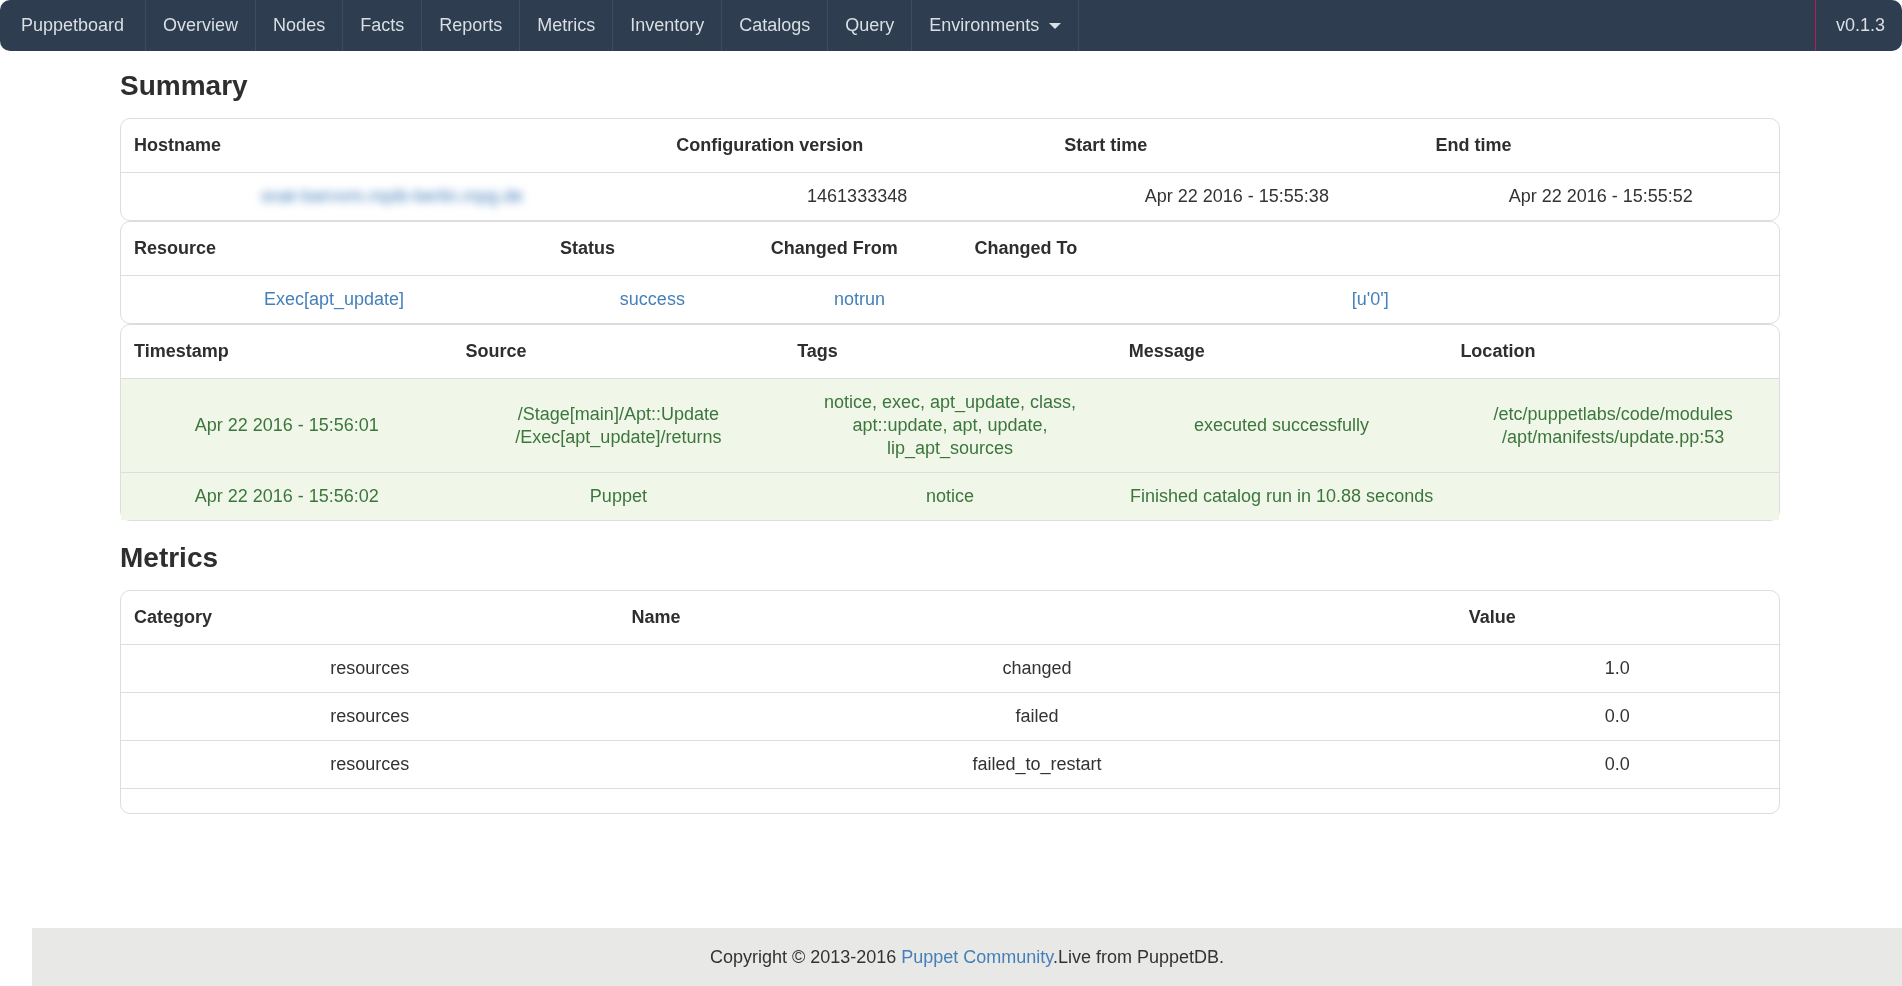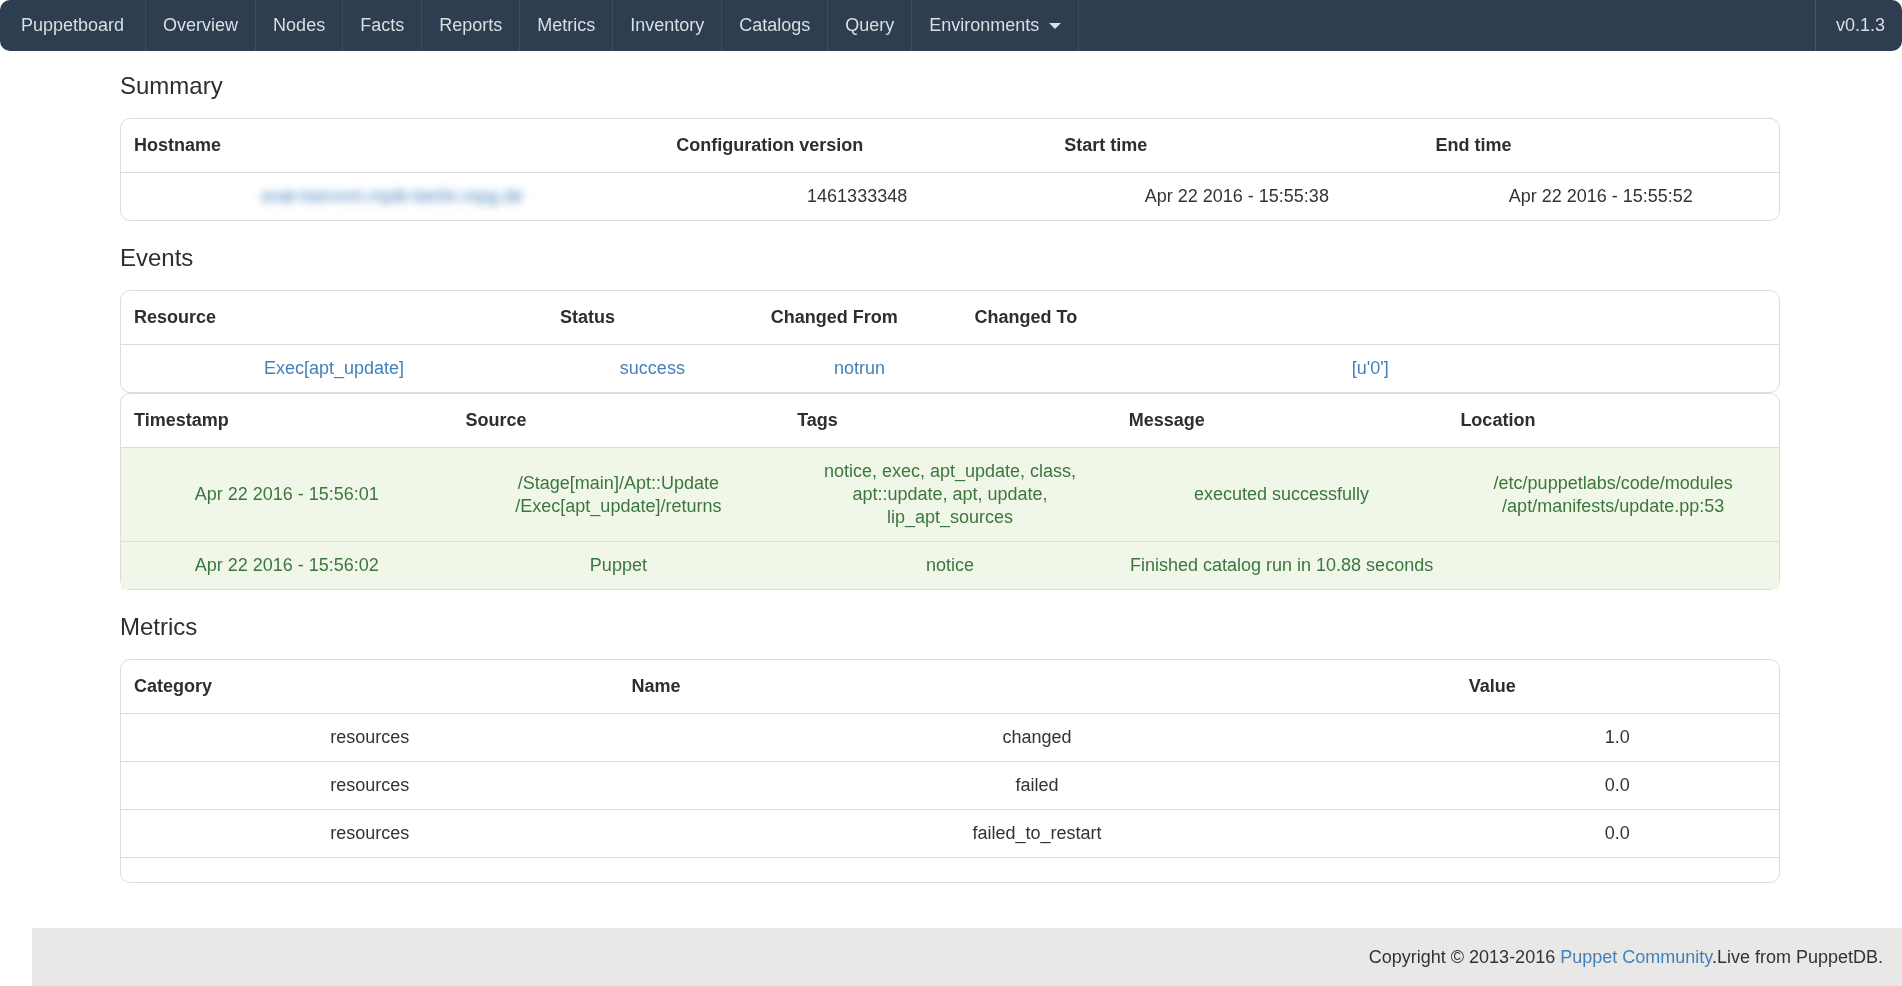--- a/index.html
+++ b/index.html
@@ -40,23 +40,23 @@
     border-left: 6px solid transparent;
     border-right: 6px solid transparent;
     border-top: 6px solid #d9dfe4;
     margin-left: 10px;
     display: inline-block;
   }
 
   
   .container { margin: 0 122px 0 120px; }
   h2 {
-    font-size: 24px;
+    font-size: 28px;
     line-height: 33px;
-    font-weight: 400;
+    font-weight: 700;
     color: #2e2e2e;
     margin: 20px 0 16px 0;
   }
   h2.first { margin-top: 18px; }
 
   table {
     width: 100%;
     border-collapse: separate;
     border-spacing: 0;
     border: 1px solid #dddddd;
@@ -84,21 +84,21 @@
   .blurred { filter: blur(4px); }
 
   
   .page-footer {
     position: fixed;
     left: 0; right: 0; bottom: 0;
     height: 58px;
     background: #e8e8e6;
     display: flex;
     align-items: center;
-    justify-content: flex-end;
+    justify-content: center;
     padding: 0 19px;
     font-size: 18px;
     color: #333333;
     z-index: 10;
     margin-left: 32px;
   }
 </style>
 </head>
 <body>
 
@@ -141,21 +141,20 @@
     <tbody>
       <tr>
         <td><a class="blurred">snat-tservvm.mpib-berlin.mpg.de</a></td>
         <td>1461333348</td>
         <td>Apr 22 2016 - 15:55:38</td>
         <td>Apr 22 2016 - 15:55:52</td>
       </tr>
     </tbody>
   </table>
 
-  <h2>Events</h2>
   <table>
     <colgroup>
         <col style="width:25.7%">
         <col style="width:12.7%">
         <col style="width:12.3%">
         <col style="width:49.3%">
       </colgroup>
     <thead>
       <tr>
         <th>Resource</th>

